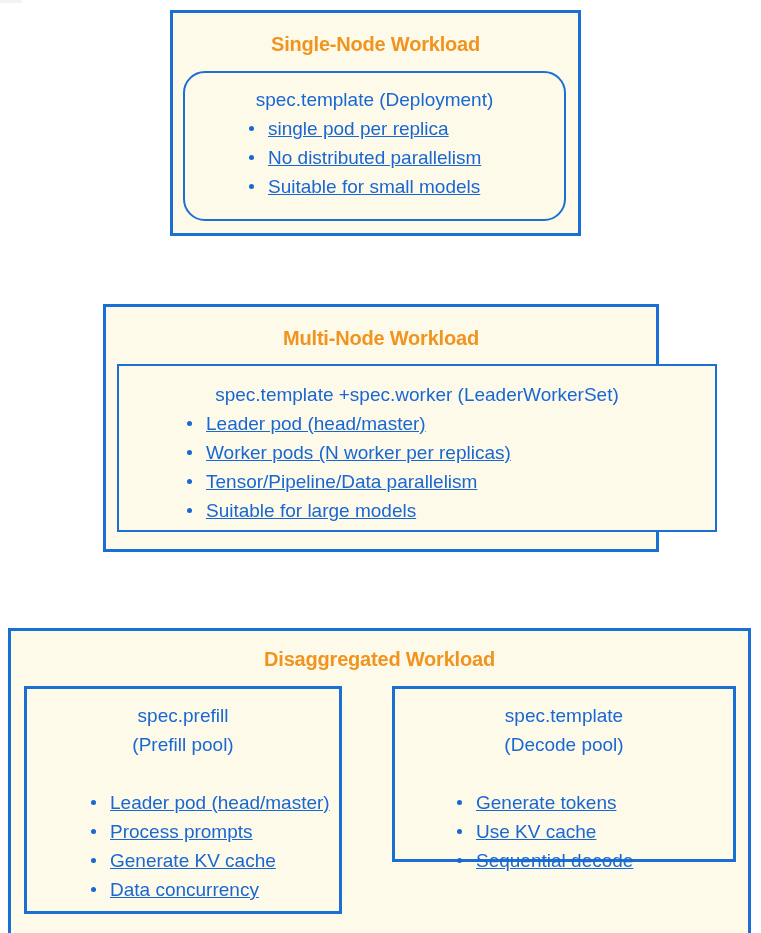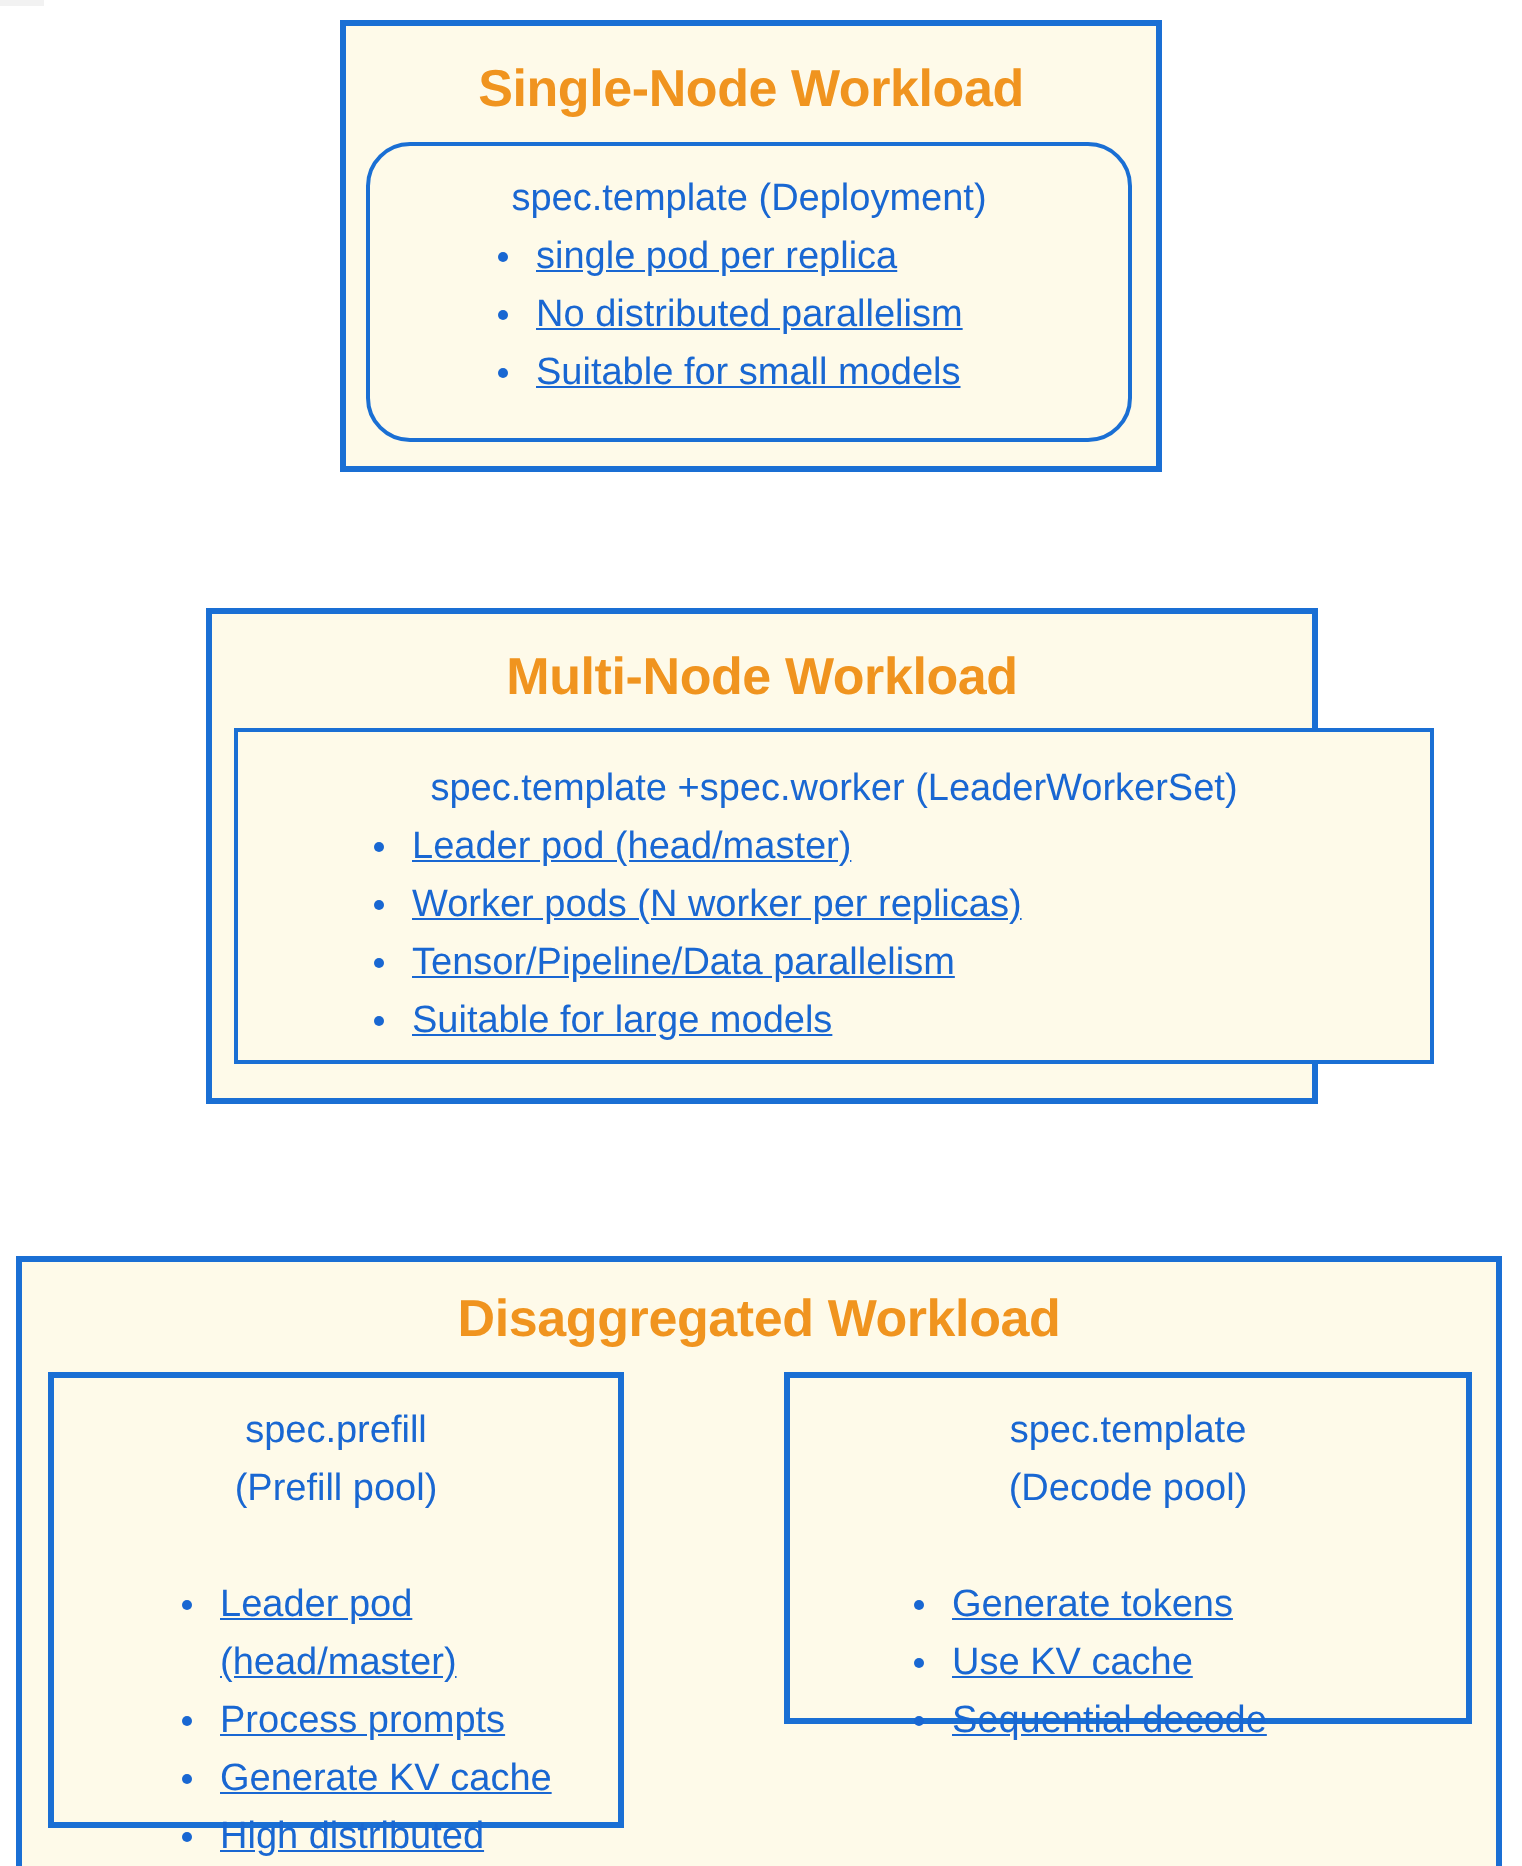--- a/index.html
+++ b/index.html
@@ -22,33 +22,33 @@
   }
   .outer-box{
     position:absolute;background:var(--box-fill);
     border:3px solid var(--border-blue);box-sizing:border-box;
   }
   .box1{left:170px;top:10px;width:411px;height:226px;}
   .box2{left:103px;top:304px;width:556px;height:248px;}
   .box3{left:8px;top:617px;width:743px;height:309px;margin-top:11px;}
   .box-title{
     margin:0;text-align:center;color:var(--title-orange);
-    font-size:26px;font-weight:700;letter-spacing:-0.2px;line-height:26px;
+    font-size:20px;font-weight:700;letter-spacing:-0.2px;line-height:26px;
   }
   .box1 .box-title{margin-top:18px;}
   .box2 .box-title{margin-top:18px;}
   .box3 .box-title{margin-top:15px;}
   .inner-box{
     position:absolute;background:var(--box-fill);
     border:2px solid var(--border-blue);box-sizing:border-box;
     color:var(--text-blue);font-size:19px;line-height:29px;
   }
   .inner1{left:10px;top:58px;width:383px;height:150px;padding-top:12px;border-radius:22px;}
   .inner2{left:11px;top:57px;width:600px;height:168px;padding-top:14px;}
-  .inner3-left{left:13px;top:55px;width:288px;height:228px;padding-top:12px;}
+  .inner3-left{left:13px;top:55px;width:318px;height:228px;padding-top:12px;}
   .inner3-right{left:381px;top:55px;width:344px;height:176px;padding-top:12px;}
   .box3 .inner-box{border-width:3px;}
   .panel-heading,.panel-subheading{text-align:center;margin:0;}
   .bullets{
     list-style:none;margin:0;padding:0;
   }
   .inner1 .bullets{margin-left:62px;}
   .inner2 .bullets{margin-left:66px;}
   .inner3-left .bullets{margin-left:62px;margin-top:29px;}
   .inner3-right .bullets{margin-left:60px;margin-top:29px;}
@@ -93,21 +93,21 @@
   <section class="outer-box box3">
     <h2 class="box-title">Disaggregated Workload</h2>
 
     <div class="inner-box inner3-left">
       <div class="panel-heading">spec.prefill</div>
       <div class="panel-subheading">(Prefill pool)</div>
       <ul class="bullets">
         <li><span class="dot"></span><span>Leader pod (head/master)</span></li>
         <li><span class="dot"></span><span>Process prompts</span></li>
         <li><span class="dot"></span><span>Generate KV cache</span></li>
-        <li><span class="dot"></span><span>High distributed</span></li>
+        <li><span class="dot"></span><span>Data concurrency</span></li>
       </ul>
     </div>
 
     <div class="inner-box inner3-right">
       <div class="panel-heading">spec.template</div>
       <div class="panel-subheading">(Decode pool)</div>
       <ul class="bullets">
         <li><span class="dot"></span><span>Generate tokens</span></li>
         <li><span class="dot"></span><span>Use KV cache</span></li>
         <li><span class="dot"></span><span>Sequential decode</span></li>

